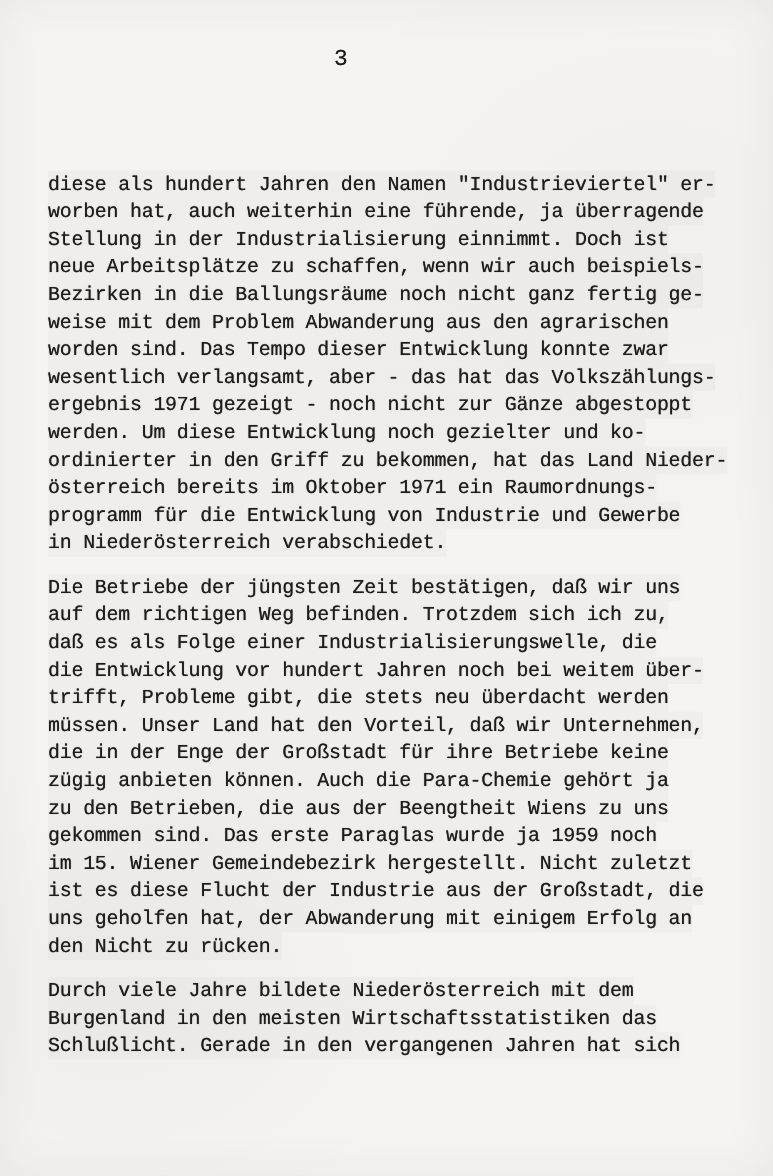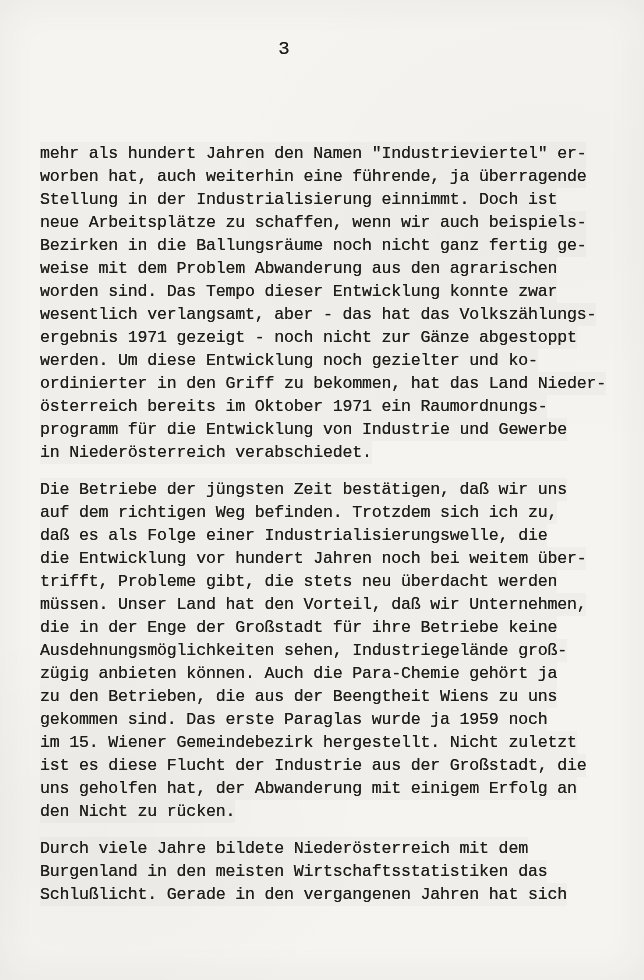--- a/index.html
+++ b/index.html
@@ -49,21 +49,21 @@
     text-shadow:0 0 0.6px rgba(25,24,22,0.85);
   }
 </style>
 </head>
 <body>
 
 <div class="page">
   <div class="page-number">3</div>
   <div class="content">
       <div class="paragraph">
-        <div class="line">mehr als hundert Jahren den Namen "Industrieviertel" er-</div>
+        <div class="line">diese als hundert Jahren den Namen "Industrieviertel" er-</div>
         <div class="line">worben hat, auch weiterhin eine führende, ja überragende</div>
         <div class="line">Stellung in der Industrialisierung einnimmt. Doch ist</div>
         <div class="line">neue Arbeitsplätze zu schaffen, wenn wir auch beispiels-</div>
         <div class="line">Bezirken in die Ballungsräume noch nicht ganz fertig ge-</div>
         <div class="line">weise mit dem Problem Abwanderung aus den agrarischen</div>
         <div class="line">worden sind. Das Tempo dieser Entwicklung konnte zwar</div>
         <div class="line">wesentlich verlangsamt, aber - das hat das Volkszählungs-</div>
         <div class="line">ergebnis 1971 gezeigt - noch nicht zur Gänze abgestoppt</div>
         <div class="line">werden. Um diese Entwicklung noch gezielter und ko-</div>
         <div class="line">ordinierter in den Griff zu bekommen, hat das Land Nieder-</div>
@@ -72,21 +72,20 @@
         <div class="line">in Niederösterreich verabschiedet.</div>
       </div>
       <div class="paragraph">
         <div class="line">Die Betriebe der jüngsten Zeit bestätigen, daß wir uns</div>
         <div class="line">auf dem richtigen Weg befinden. Trotzdem sich ich zu,</div>
         <div class="line">daß es als Folge einer Industrialisierungswelle, die</div>
         <div class="line">die Entwicklung vor hundert Jahren noch bei weitem über-</div>
         <div class="line">trifft, Probleme gibt, die stets neu überdacht werden</div>
         <div class="line">müssen. Unser Land hat den Vorteil, daß wir Unternehmen,</div>
         <div class="line">die in der Enge der Großstadt für ihre Betriebe keine</div>
-        <div class="line">Ausdehnungsmöglichkeiten sehen, Industriegelände groß-</div>
         <div class="line">zügig anbieten können. Auch die Para-Chemie gehört ja</div>
         <div class="line">zu den Betrieben, die aus der Beengtheit Wiens zu uns</div>
         <div class="line">gekommen sind. Das erste Paraglas wurde ja 1959 noch</div>
         <div class="line">im 15. Wiener Gemeindebezirk hergestellt. Nicht zuletzt</div>
         <div class="line">ist es diese Flucht der Industrie aus der Großstadt, die</div>
         <div class="line">uns geholfen hat, der Abwanderung mit einigem Erfolg an</div>
         <div class="line">den Nicht zu rücken.</div>
       </div>
       <div class="paragraph">
         <div class="line">Durch viele Jahre bildete Niederösterreich mit dem</div>

